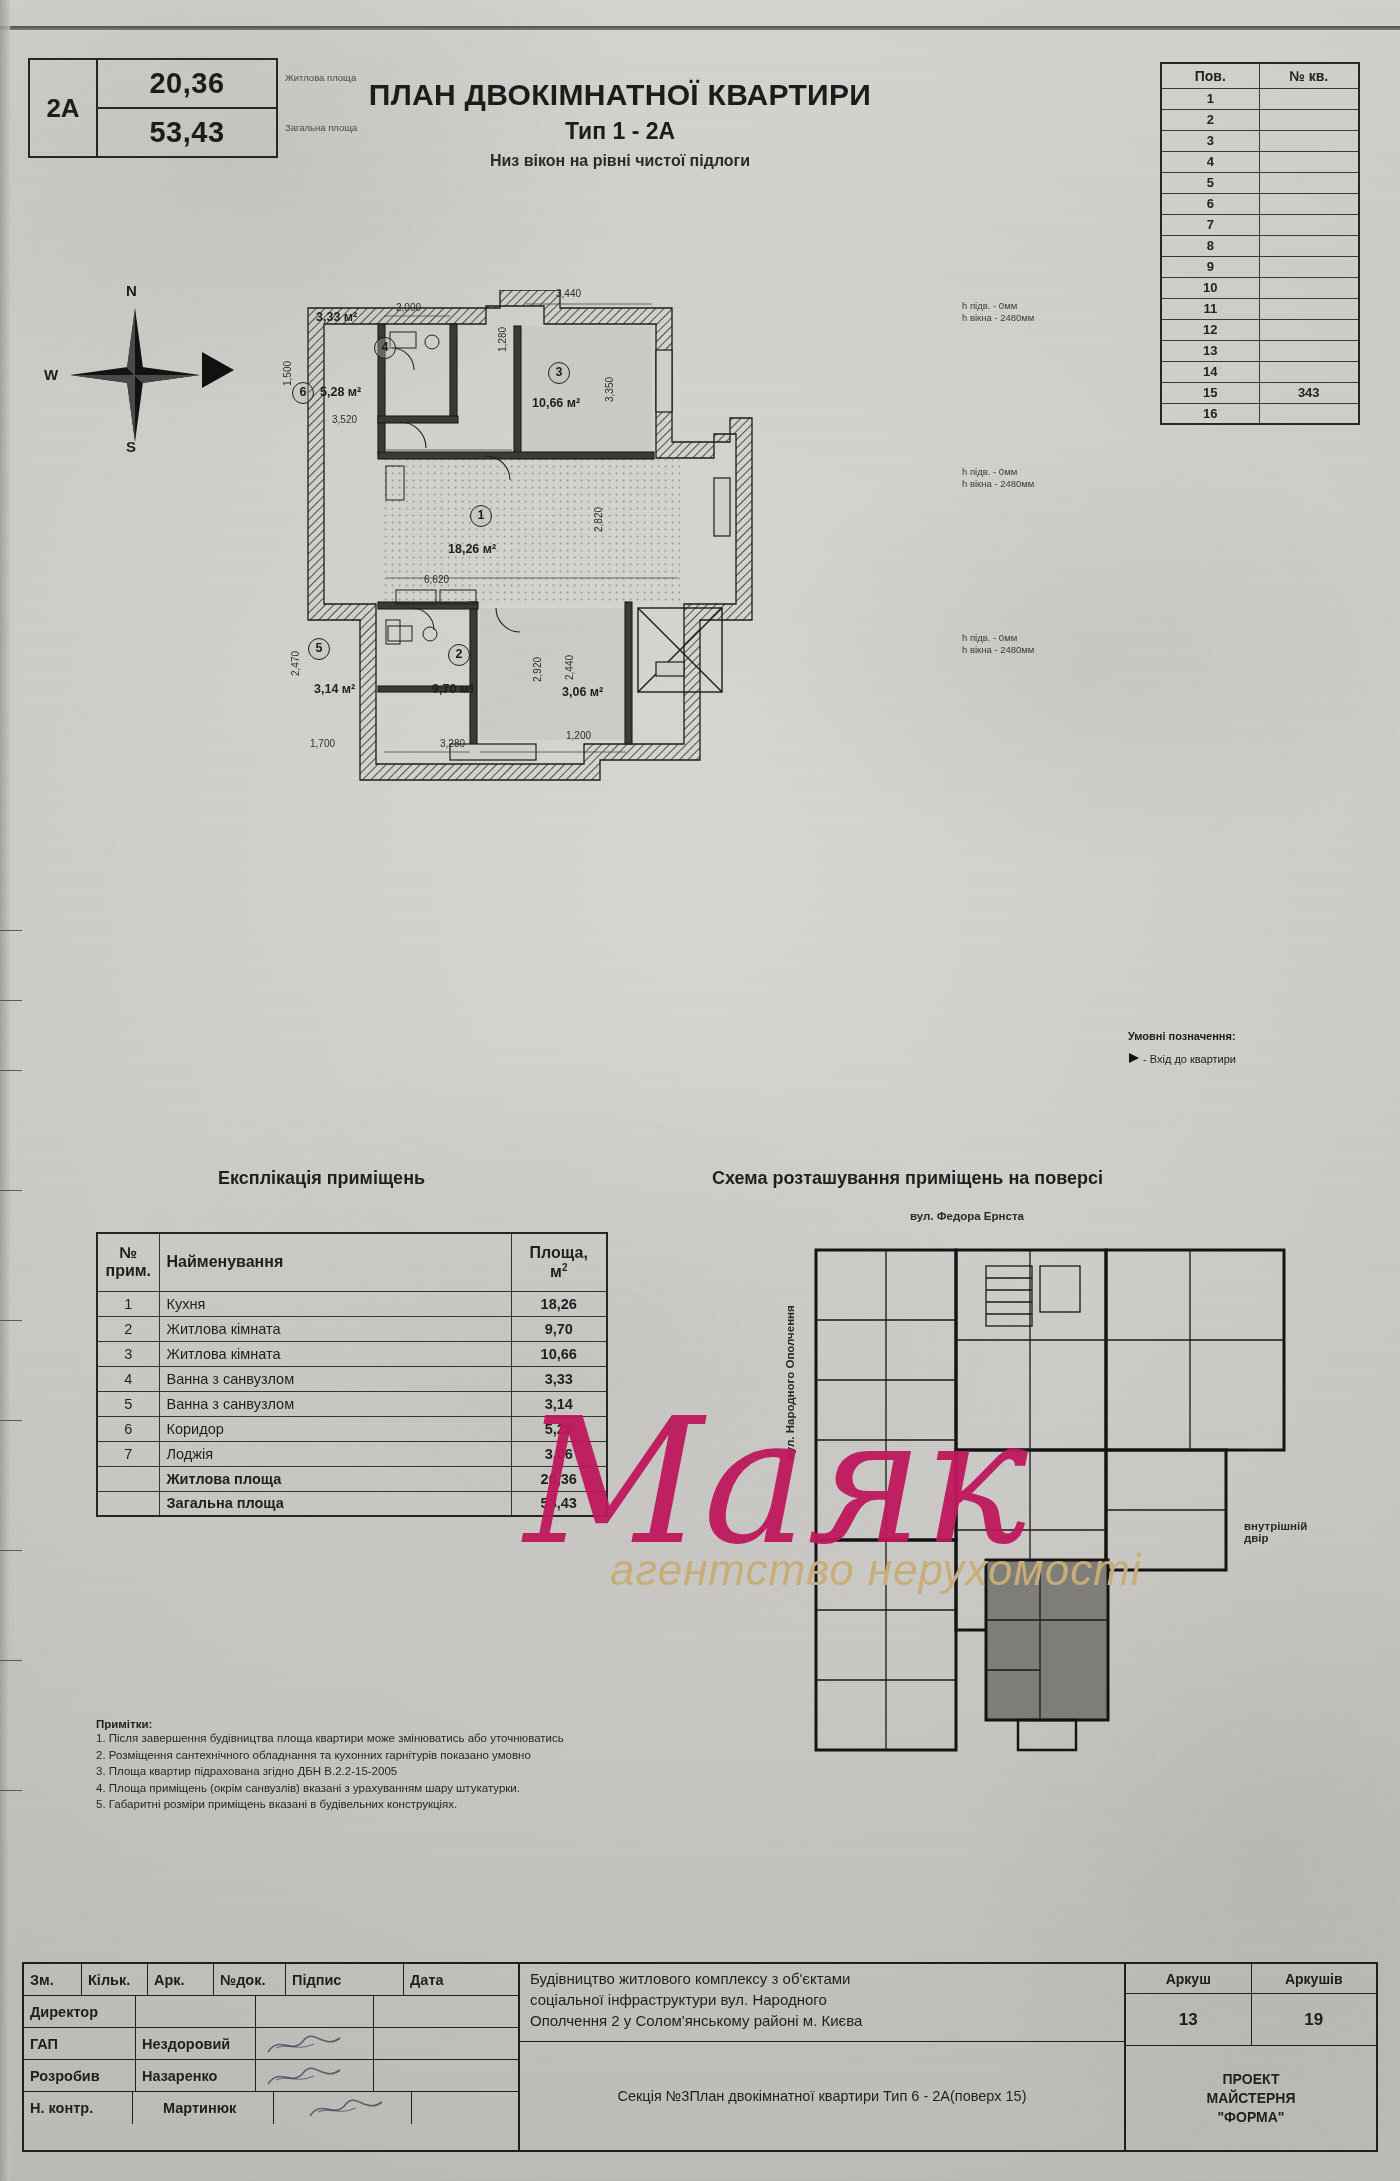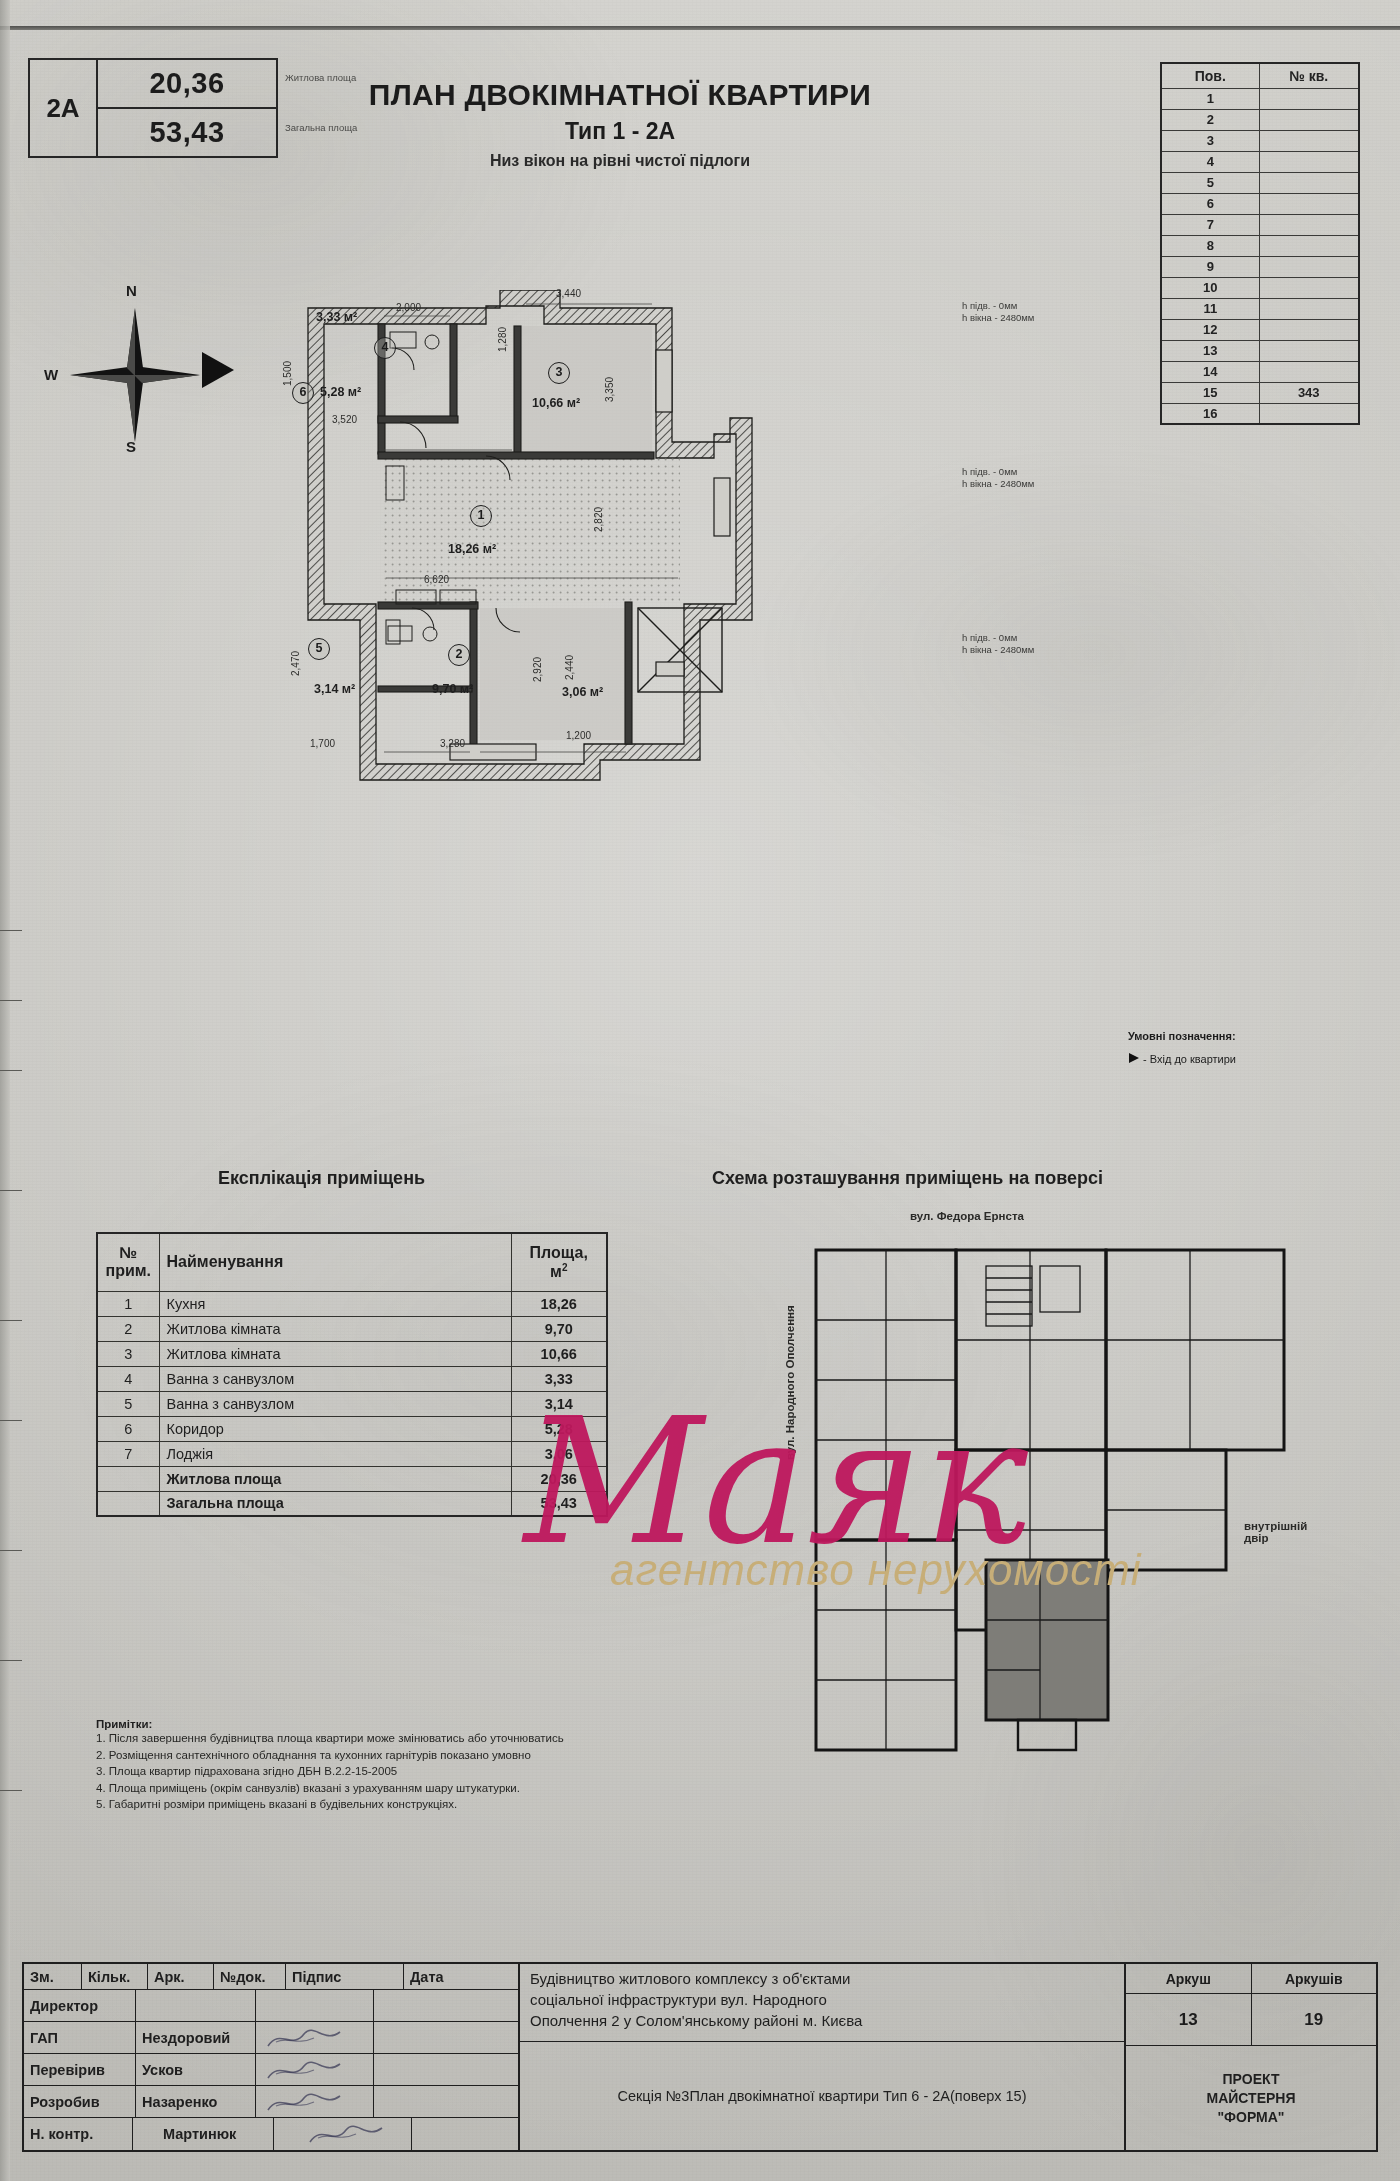--- a/index.html
+++ b/index.html
@@ -565,31 +565,20 @@
     <div id="roles-body">
         <div class="hr">
           <div class="c w-role">Директор</div>
           <div class="c w-name"></div>
           <div class="c w-sig"></div>
           <div class="c w-date"></div>
         </div>
         <div class="hr">
           <div class="c w-role">ГАП</div>
           <div class="c w-name">Нездоровий</div>
-          <div class="c w-sig">
-            <svg width="100" height="28">
-              <path d="M6,22 C18,4 30,26 42,10 C52,-2 62,20 78,8" stroke="#3c3c58" stroke-width="1.6" fill="none" opacity=".75"></path>
-              <path d="M14,18 C26,12 34,22 52,14" stroke="#3c3c58" stroke-width="1.2" fill="none" opacity=".6"></path>
-            </svg>
-          </div>
-          <div class="c w-date"></div>
-        </div>
-        <div class="hr">
-          <div class="c w-role">Перевірив</div>
-          <div class="c w-name">Усков</div>
           <div class="c w-sig">
             <svg width="100" height="28">
               <path d="M6,22 C18,4 30,26 42,10 C52,-2 62,20 78,8" stroke="#3c3c58" stroke-width="1.6" fill="none" opacity=".75"></path>
               <path d="M14,18 C26,12 34,22 52,14" stroke="#3c3c58" stroke-width="1.2" fill="none" opacity=".6"></path>
             </svg>
           </div>
           <div class="c w-date"></div>
         </div>
         <div class="hr">
           <div class="c w-role">Розробив</div>

